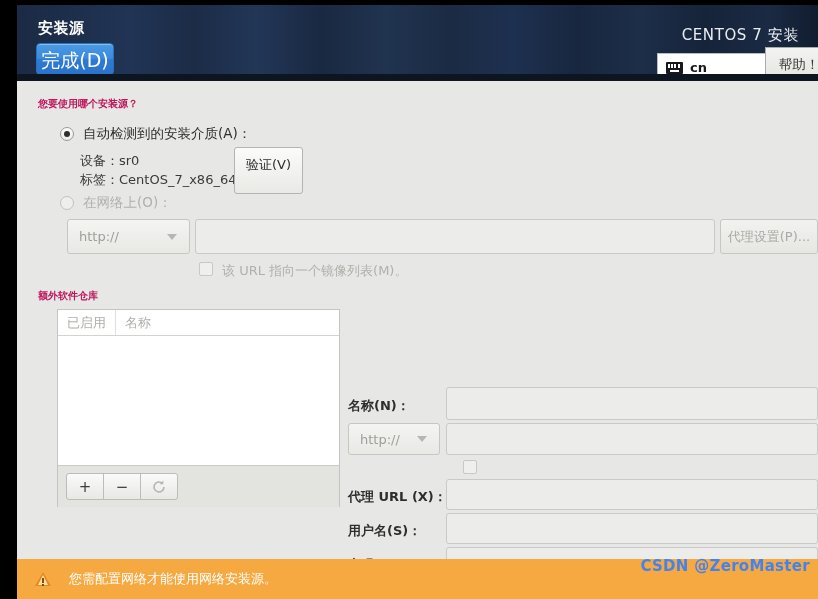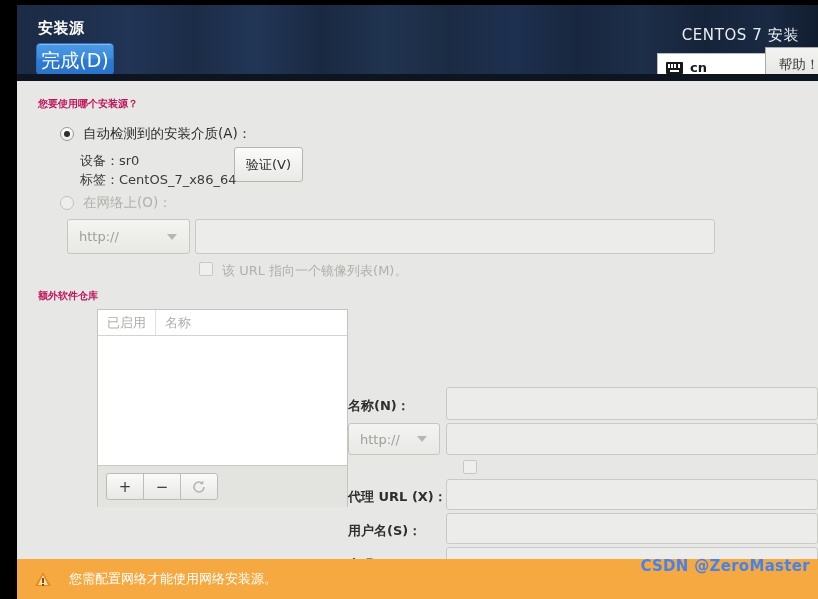--- a/index.html
+++ b/index.html
@@ -424,43 +424,44 @@
       <div class="radio-row" style="left:43px; top:44px;">
         <span class="radio checked"></span>
         <span class="radio-label">自动检测到的安装介质(A)：</span>
       </div>
 
       <div class="device-info" style="left:63px; top:70px;">
         <div>设备：sr0</div>
         <div>标签：CentOS_7_x86_64</div>
       </div>
 
-      <div class="verify-btn" style="left:217px; top:66px; width:69px; height:35px; line-height:33px;text-align:center;">验证(V)</div>
+      <div class="verify-btn" style="left:217px; top:66px; width:69px; height:47px; line-height:33px;text-align:center;">验证(V)</div>
 
       <div class="radio-row" style="left:43px; top:113px;">
         <span class="radio disabled"></span>
         <span class="radio-label disabled">在网络上(O)：</span>
       </div>
 
       <div class="combo" style="left:50px; top:138px; width:123px; height:35px;">
         <span class="combo-text">http://</span>
         <span class="caret"></span>
       </div>
 
       <div class="textfield" style="left:178px; top:138px; width:520px; height:35px;"></div>
 
+      <div class="btn" style="left:703px; top:138px; width:98px; height:35px; line-height:33px;">代理设置(P)...</div>
 
       <div class="check-row" style="left:182px; top:181px;">
         <span class="checkbox"></span>
         <span class="check-label">该 URL 指向一个镜像列表(M)。</span>
       </div>
 
       <div class="section-head" style="left:21px; top:208px;">额外软件仓库</div>
 
-      <div class="repo-panel" style="left:40px; top:228px; width:251px; height:198px;margin-left:40px;">
+      <div class="repo-panel" style="left:40px; top:228px; width:283px; height:198px;">
         <div class="repo-head">
           <div class="repo-col c1">已启用</div>
           <div class="repo-col c2">名称</div>
         </div>
         <div class="repo-body"></div>
         <div class="repo-toolbar">
           <div class="tb-btn first">+</div>
           <div class="tb-btn">−</div>
           <div class="tb-btn last">
             <svg width="16" height="16" viewBox="0 0 16 16">

